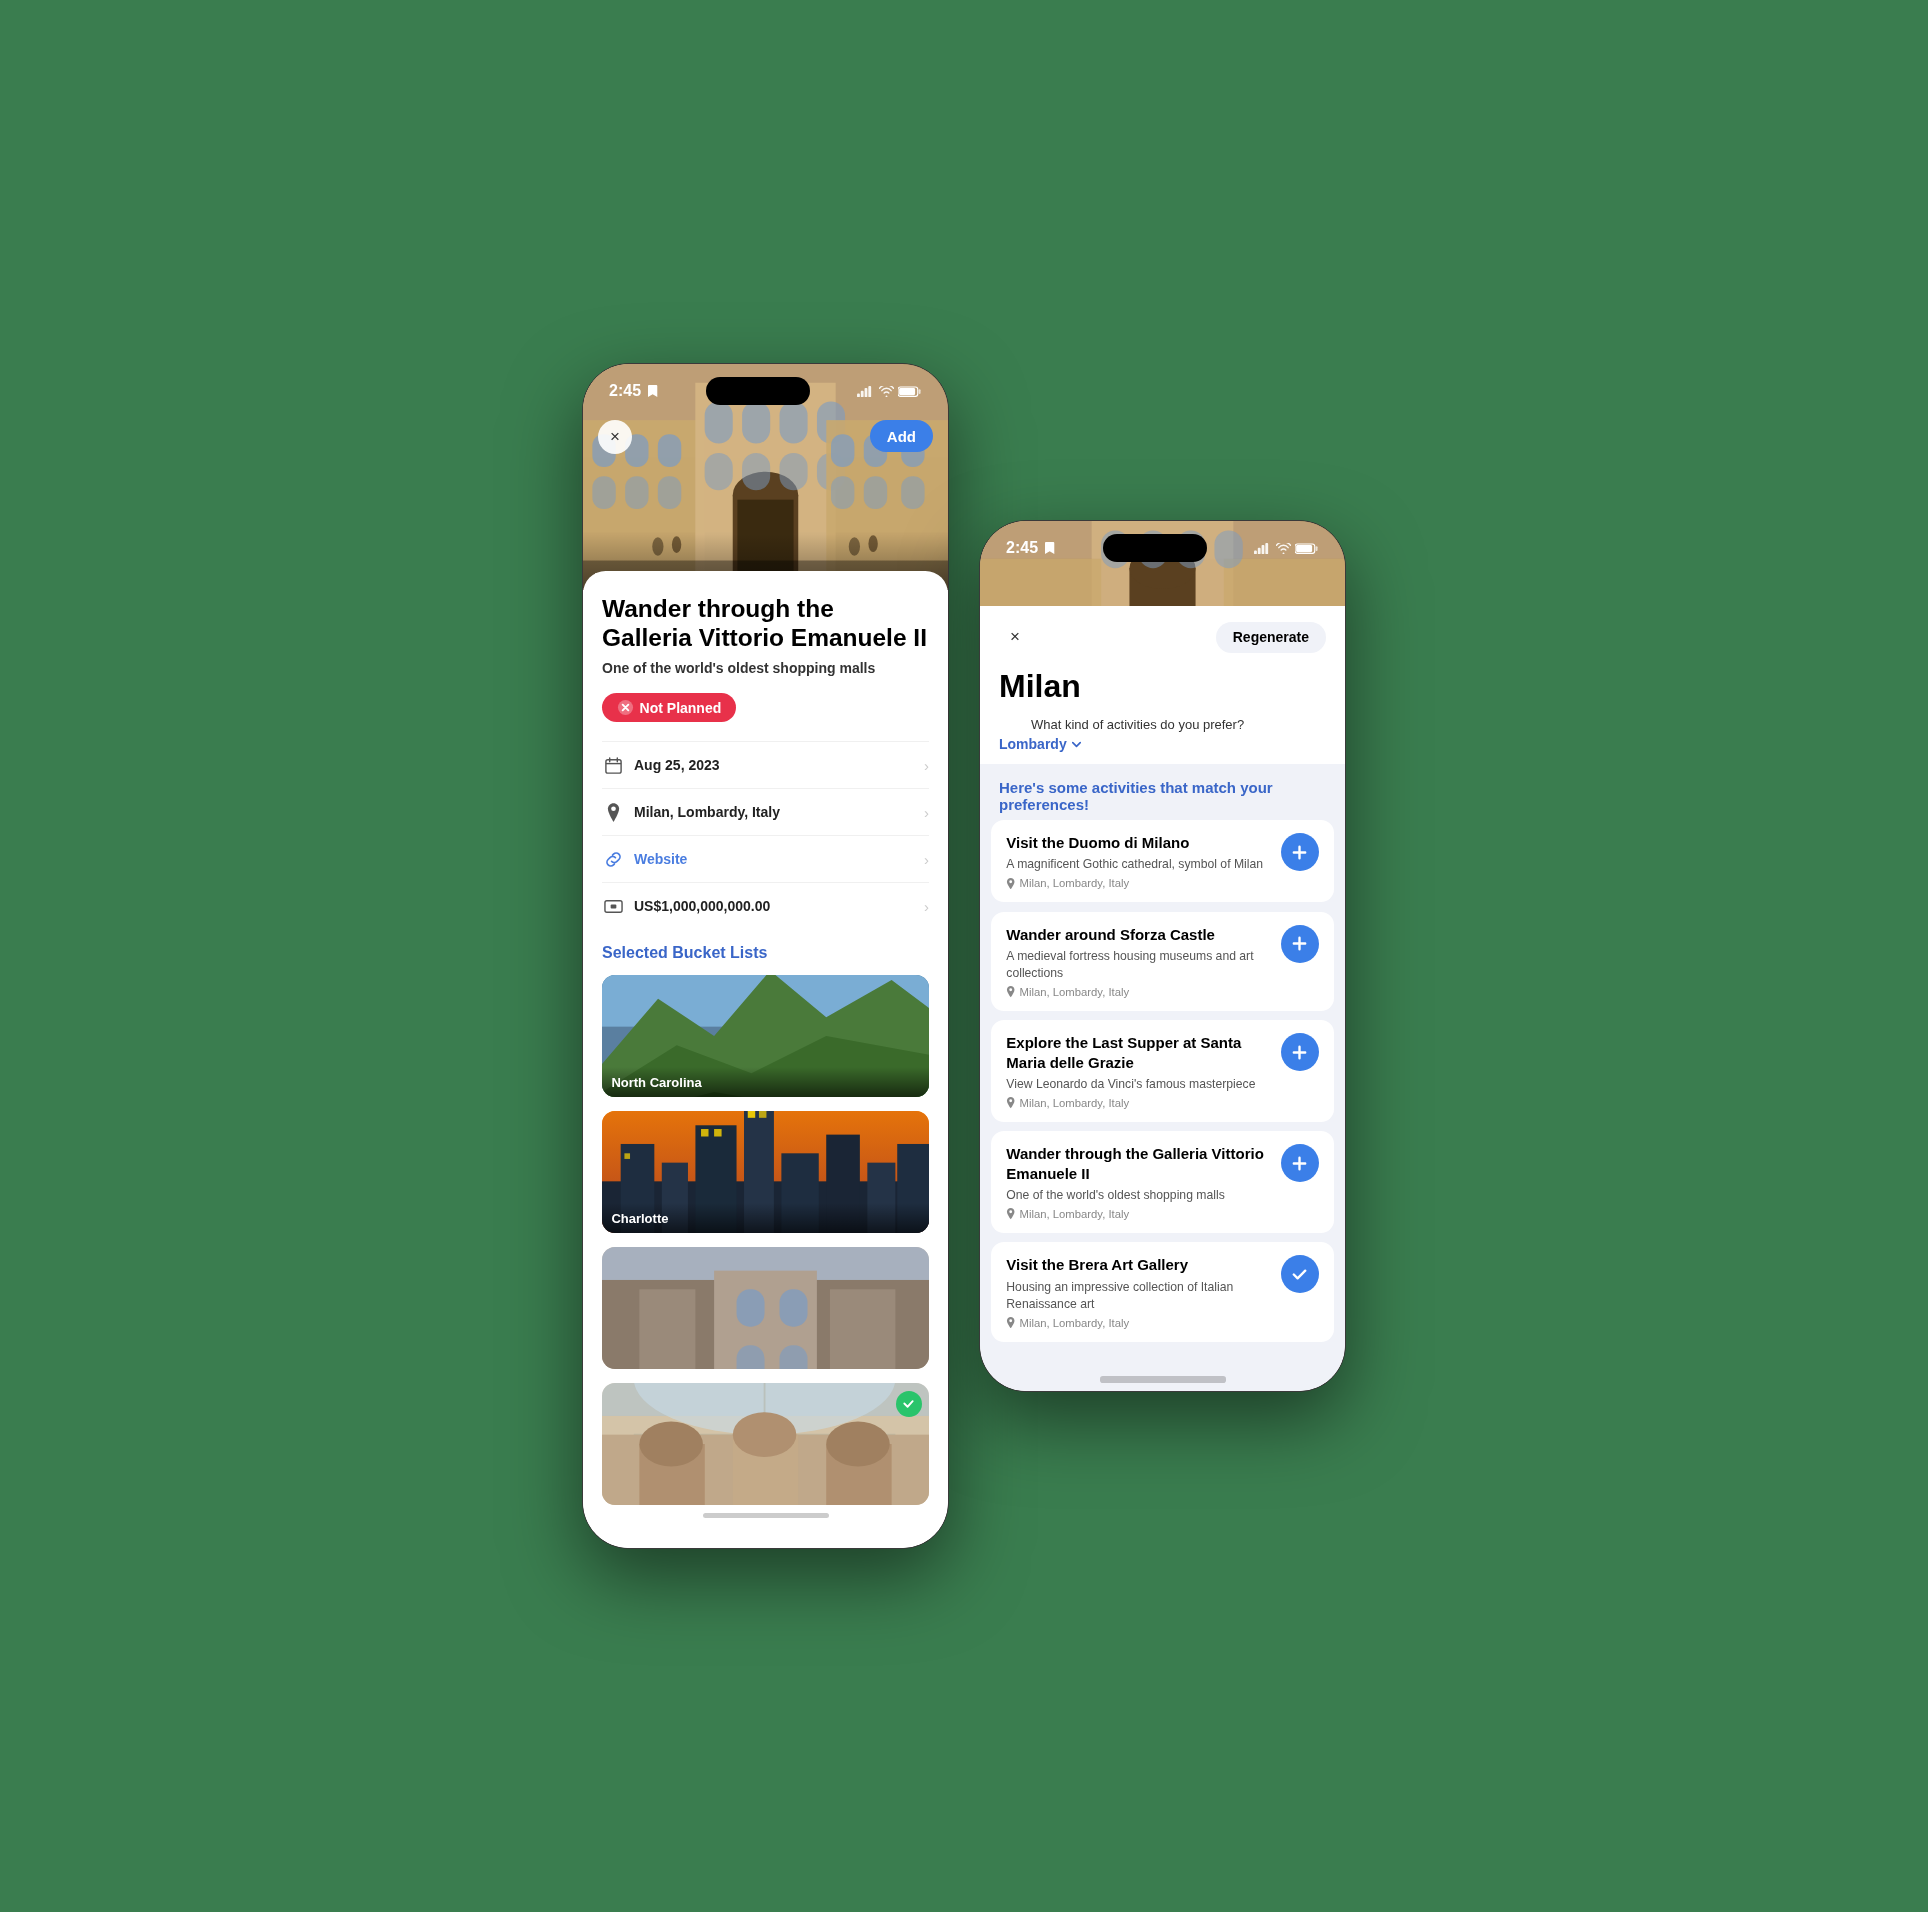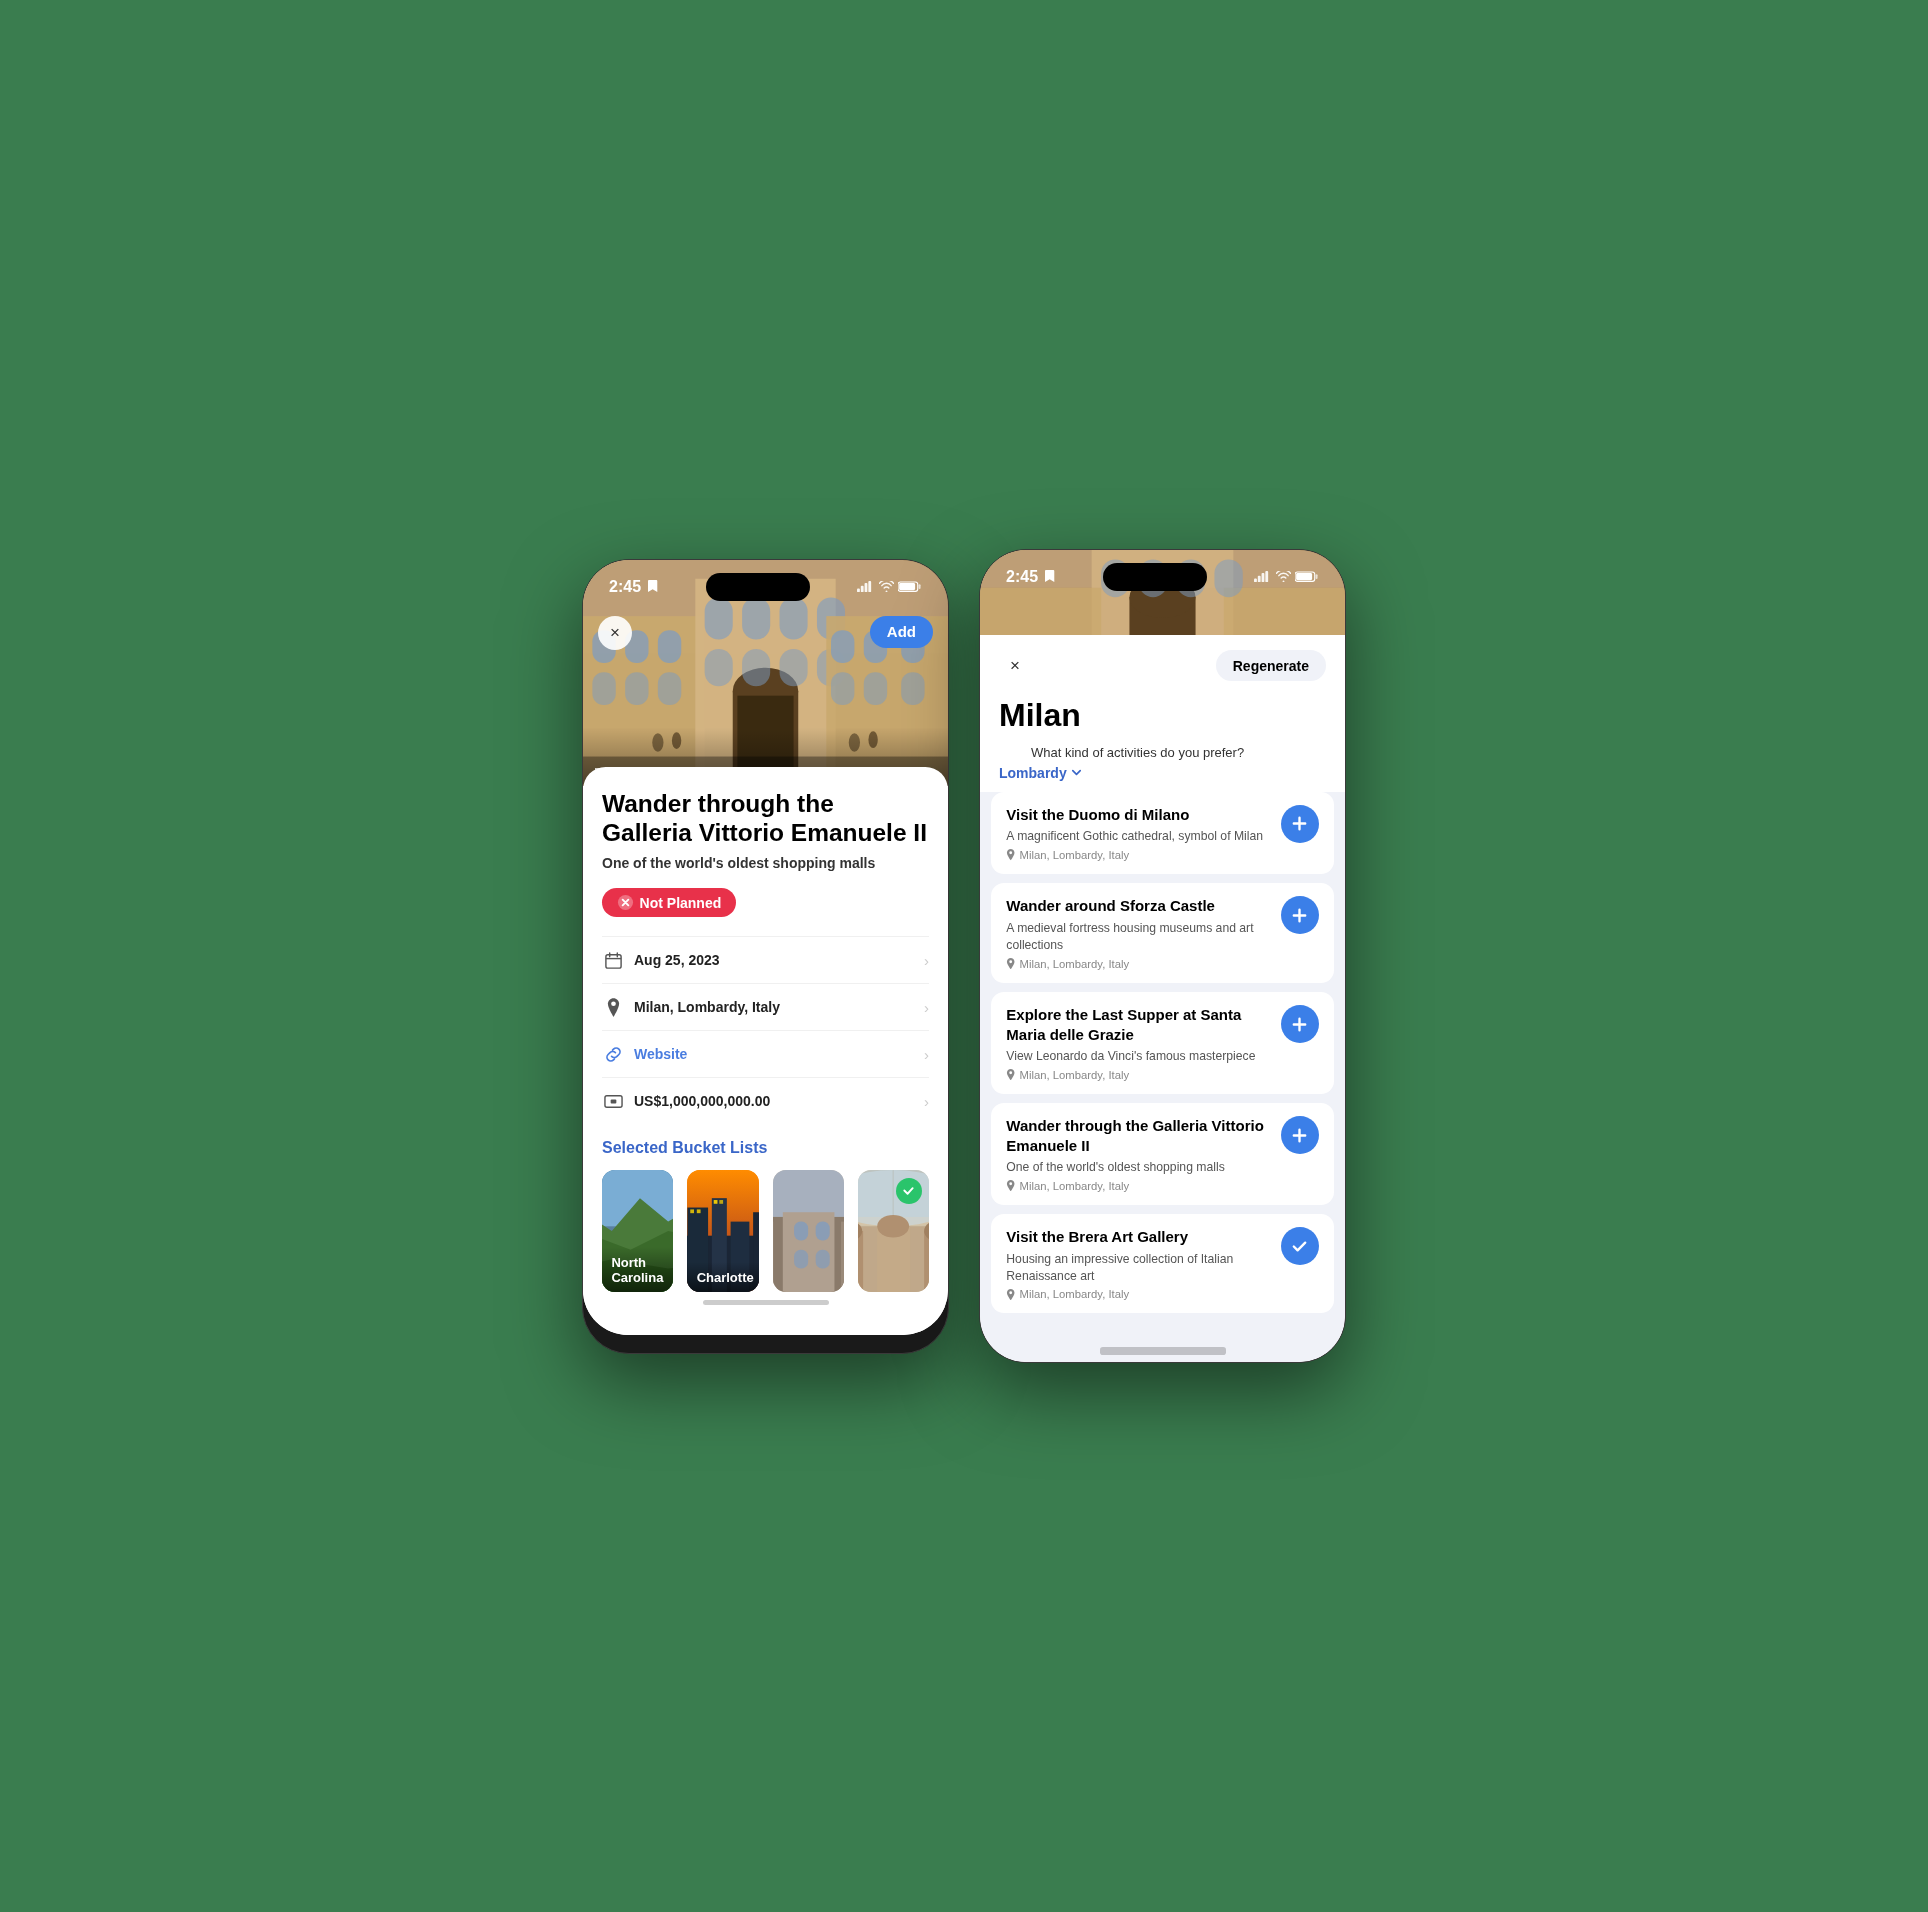--- a/index.html
+++ b/index.html
@@ -180,21 +180,21 @@
 
     .section-title {
       font-size: 16px;
       font-weight: 700;
       color: #3a66c8;
       margin: 15px 0 13px;
     }
 
     .bucket-grid {
       display: grid;
-      grid-template-columns: 1fr 1fr 1fr 1fr;
+      grid-template-columns: 1fr;
       gap: 14px;
       margin-top: 12px;
     }
 
     .bucket-item {
       border-radius: 13px;
       overflow: hidden;
       position: relative;
       height: 122px;
     }
@@ -684,20 +684,21 @@
       <p class="pref-label">What kind of activities do you prefer?</p>
       <div class="pref-dropdown">
         <span>Lombardy</span>
         <svg width="13" height="13" viewBox="0 0 14 14" fill="#3a66c8">
           <path d="M3 5l4 4 4-4" stroke="#3a66c8" stroke-width="1.8" stroke-linecap="round" stroke-linejoin="round" fill="none"></path>
         </svg>
       </div>
     </div>
 
     <div style="background:#f0f2f8;flex:1;overflow-y:auto;">
+      <p class="match-header">Here's some activities that match your preferences!</p>
 
       <div class="activity-list" id="activity-list">
       <div class="activity-item">
       <div class="activity-info">
         <div class="activity-name">Visit the Duomo di Milano</div>
         <div class="activity-desc">A magnificent Gothic cathedral, symbol of Milan</div>
         <div class="activity-location">
           <svg width="9.4" height="11.3" viewBox="0 0 10 12" fill="none">
             <path d="M5 0C2.8 0 1 1.8 1 4c0 3 4 8 4 8s4-5 4-8c0-2.2-1.8-4-4-4z" fill="#888"></path>
             <circle cx="5" cy="4" r="1.5" fill="white"></circle>

